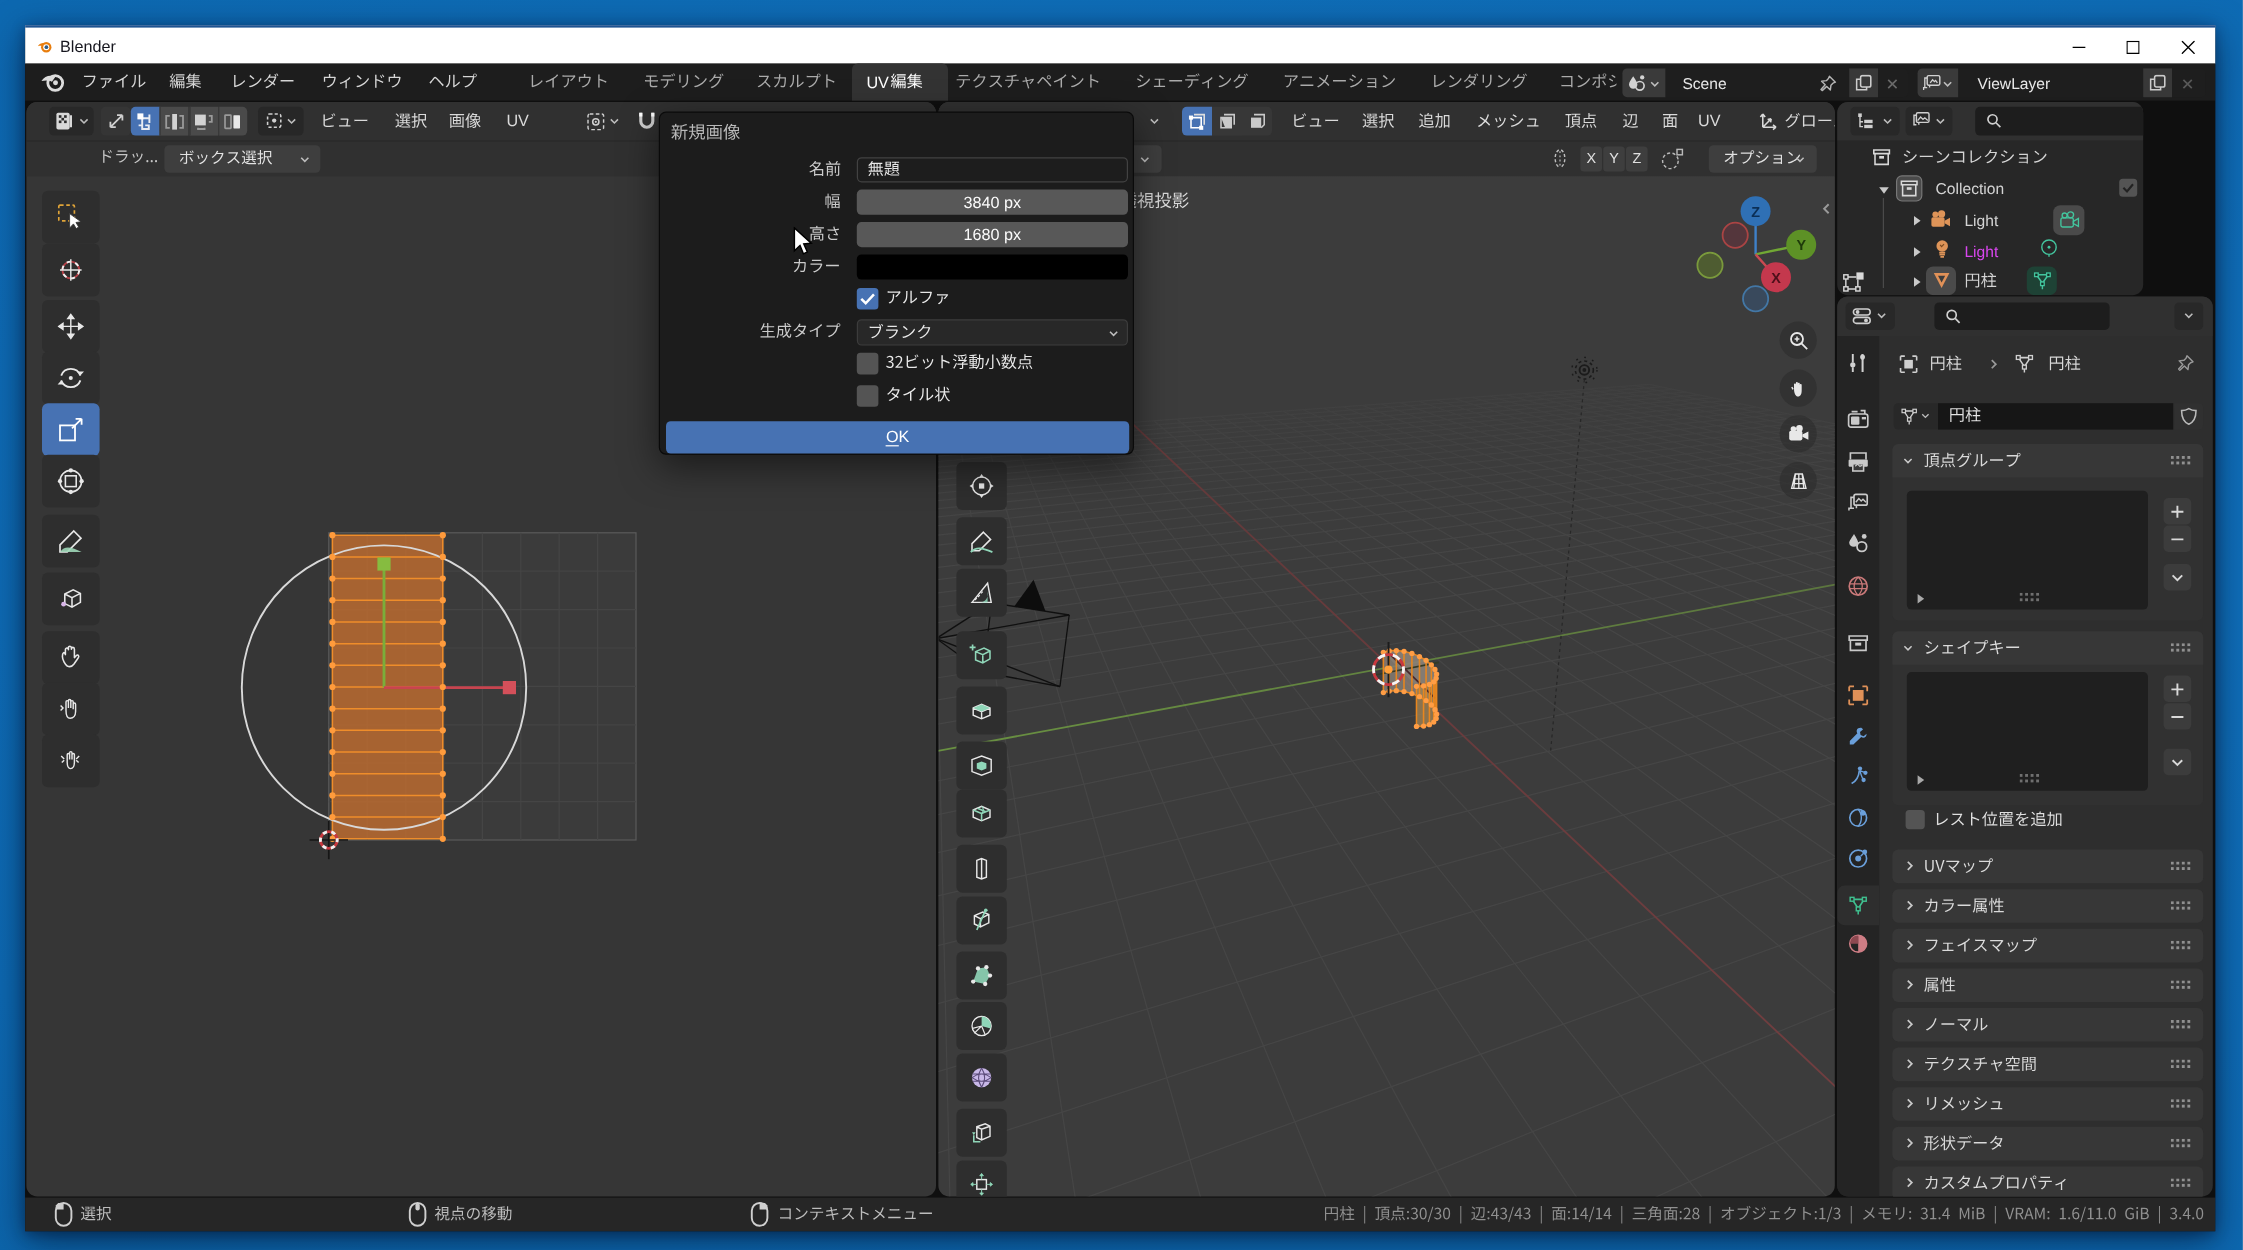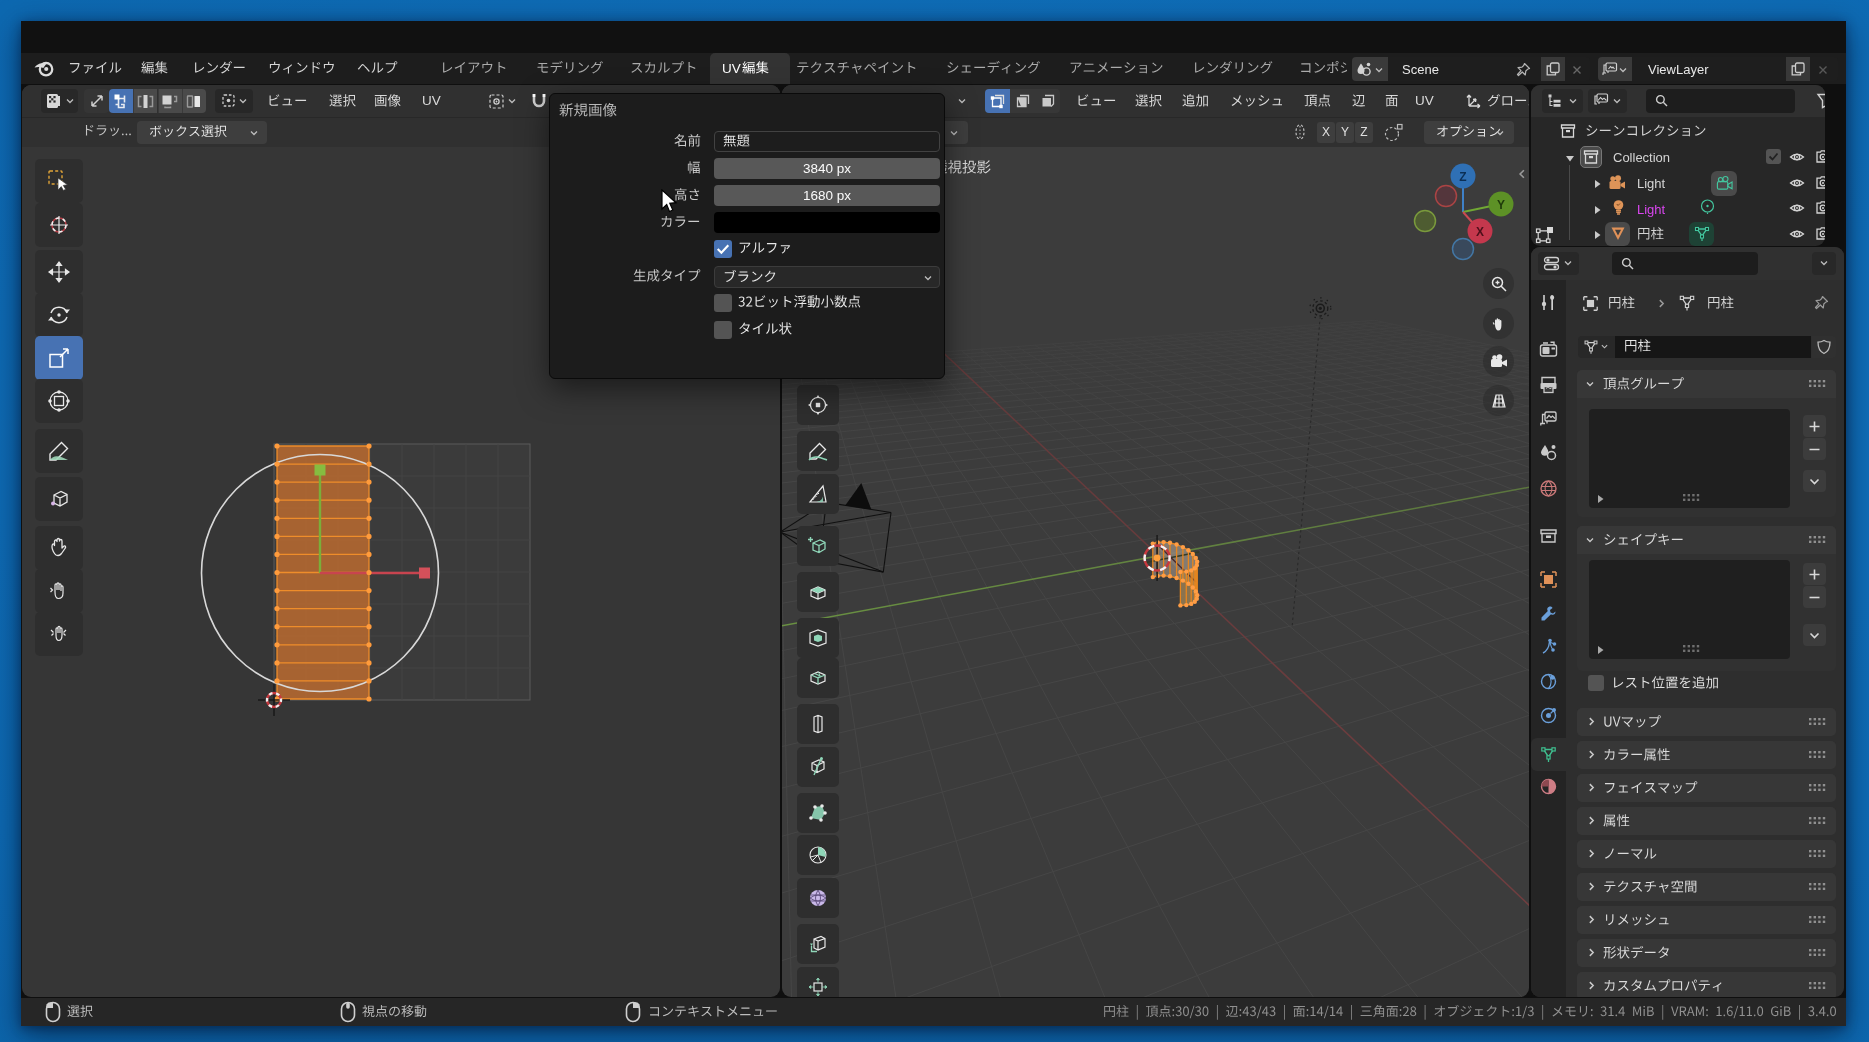--- a/index.html
+++ b/index.html
@@ -5,21 +5,21 @@
 body{background:radial-gradient(140% 120% at 62% 40%, #1173c0 0%, #0d68b0 55%, #0a5a9a 100%);font-family:"Liberation Sans",sans-serif;-webkit-font-smoothing:antialiased}
 .abs{position:absolute}
 #win{position:absolute;left:21px;top:21px;width:1825px;height:1005px;background:#111;box-shadow:0 8px 28px rgba(0,10,30,.55), 0 2px 10px rgba(0,10,40,.35)}
 #title{position:absolute;left:0;top:0;width:100%;height:32px;background:#fff;border-top:2px solid #1f5391;box-sizing:border-box}
 #topbar{position:absolute;left:0;top:32px;width:100%;height:31px;background:#1d1d1d}
 #main{position:absolute;left:0;top:63px;width:100%;height:914px;background:#0f0f0f}
 #status{position:absolute;left:0;top:977px;width:100%;height:28px;background:#262626}
 .area{position:absolute;border-radius:9px;overflow:hidden}
 #uv{left:1px;top:1px;width:758px;height:912px;background:#363636}
 #vp{left:761px;top:1px;width:747px;height:912px;background:#3c3c3c}
-#outl{left:1510px;top:1px;width:294px;height:161px;background:#272727}
+#outl{left:1510px;top:1px;width:255px;height:161px;background:#272727}
 #props{left:1510px;top:163px;width:313px;height:750px;background:#2e2e2e}
 .ehdr{position:absolute;left:0;top:0;width:100%;height:32px;background:#303030}
 .trow{position:absolute;left:0;top:32px;width:100%;height:30px;background:#303030;border-top:1px solid #282828}
 .f13{font-size:13px;color:#d6d6d6}
 .chk{position:absolute;width:17px;height:17px;border-radius:3px;background:#545454}
 .chk.on{background:#4772b3}
 .toolbtn{position:absolute;left:13px;width:48px;height:44px;border-radius:5px;background:#2e2e2e;display:flex;align-items:center;justify-content:center}
 .toolbtn.active{background:#4772b3}
 .vtool{position:absolute;left:15px;width:42px;height:40px;border-radius:5px;background:#2e2e2e;display:flex;align-items:center;justify-content:center}
 .navbtn{position:absolute;width:31px;height:31px;border-radius:50%;background:rgba(40,40,40,.5);display:flex;align-items:center;justify-content:center}
@@ -138,20 +138,38 @@
       <path id="j751f" d="M42 -129H180V-115H42ZM33 -70H173V-56H33ZM11 -5H190V10H11ZM93 -168H108V2H93ZM48 -165 63 -161Q59 -146 53 -131Q47 -117 40 -104Q32 -91 24 -82Q23 -83 20 -85Q18 -86 15 -88Q13 -90 11 -91Q19 -99 26 -111Q33 -123 38 -137Q44 -150 48 -165Z"></path>
       <path id="j6210" d="M34 -93H84V-79H34ZM78 -93H93Q93 -93 93 -92Q93 -91 92 -89Q92 -88 92 -87Q92 -64 91 -50Q91 -36 90 -29Q88 -22 86 -19Q84 -16 81 -15Q78 -14 74 -13Q70 -13 64 -13Q57 -13 50 -14Q50 -17 49 -21Q48 -25 46 -28Q53 -27 59 -27Q65 -27 67 -27Q69 -27 71 -27Q72 -27 73 -29Q75 -31 76 -37Q77 -43 77 -56Q78 -69 78 -91ZM134 -158 143 -167Q150 -164 156 -160Q163 -156 169 -152Q175 -148 179 -144L170 -134Q166 -138 160 -142Q154 -146 147 -150Q141 -155 134 -158ZM163 -104 178 -100Q165 -61 143 -32Q121 -3 90 15Q89 13 87 11Q85 9 83 6Q81 4 79 3Q110 -13 131 -41Q152 -68 163 -104ZM35 -134H190V-119H35ZM26 -134H41V-78Q41 -67 40 -55Q40 -42 37 -29Q35 -17 31 -4Q27 8 20 17Q19 16 16 14Q14 12 11 10Q9 8 7 7Q16 -5 19 -20Q23 -35 24 -50Q26 -65 26 -78ZM109 -168H124Q124 -140 126 -115Q129 -90 133 -69Q137 -48 142 -33Q148 -18 155 -9Q162 -1 169 -1Q174 -1 176 -9Q178 -18 179 -38Q181 -35 185 -33Q189 -31 192 -30Q190 -12 188 -3Q185 7 181 11Q176 15 168 15Q158 15 150 8Q141 1 135 -11Q128 -24 124 -41Q119 -58 115 -78Q112 -98 111 -121Q109 -144 109 -168Z"></path>
       <path id="j7121" d="M51 -168 66 -164Q60 -153 53 -142Q46 -131 37 -122Q29 -113 21 -106Q19 -107 17 -109Q15 -111 12 -113Q10 -115 8 -116Q21 -125 33 -139Q44 -153 51 -168ZM44 -145H182V-131H39ZM11 -98H189V-84H11ZM14 -50H187V-36H14ZM74 -140H88V-43H74ZM39 -140H52V-43H39ZM111 -140H124V-43H111ZM147 -140H161V-43H147ZM69 -23 83 -24Q85 -15 86 -5Q88 5 88 12L73 14Q73 9 73 3Q72 -3 71 -10Q70 -17 69 -23ZM110 -23 124 -25Q127 -19 129 -13Q132 -6 134 0Q136 6 137 11L122 14Q121 7 117 -3Q114 -14 110 -23ZM151 -24 165 -29Q170 -23 175 -16Q180 -8 185 -1Q189 5 192 11L177 16Q175 11 170 4Q166 -3 161 -10Q156 -18 151 -24ZM34 -28 48 -24Q44 -13 38 -2Q32 9 23 16L9 10Q17 4 24 -6Q30 -17 34 -28Z"></path>
       <path id="j984c" d="M35 -123V-108H74V-123ZM35 -149V-134H74V-149ZM21 -160H88V-97H21ZM9 -82H99V-70H9ZM98 -158H189V-147H98ZM49 -78H62V-2L49 -10ZM56 -49H96V-37H56ZM138 -155 152 -153Q149 -145 146 -137Q143 -129 140 -123L129 -126Q132 -132 134 -141Q136 -149 138 -155ZM120 -95V-80H167V-95ZM120 -69V-54H167V-69ZM120 -120V-105H167V-120ZM106 -131H181V-43H106ZM122 -39 135 -36Q129 -27 119 -19Q109 -11 99 -6Q98 -7 97 -9Q95 -11 93 -13Q91 -14 89 -15Q99 -20 108 -26Q117 -32 122 -39ZM23 -59H36Q35 -45 33 -31Q31 -17 27 -4Q23 8 16 17Q15 14 12 11Q9 8 7 7Q13 -0 16 -11Q20 -22 21 -35Q23 -47 23 -59ZM32 -40Q38 -27 46 -19Q55 -11 66 -7Q78 -3 92 -2Q106 -1 123 -1Q126 -1 132 -1Q139 -1 148 -1Q157 -1 166 -1Q175 -1 182 -1Q190 -1 193 -1Q192 1 190 5Q189 9 188 12H174H123Q104 12 88 10Q72 8 60 3Q48 -2 39 -11Q29 -21 23 -36ZM150 -34 161 -40Q167 -36 173 -32Q178 -27 184 -22Q189 -18 192 -14L181 -7Q178 -11 173 -16Q168 -21 162 -25Q156 -30 150 -34Z"></path>
       <path id="j6d6e" d="M74 -98H171V-84H74ZM64 -52H192V-38H64ZM121 -68H136V-2Q136 5 134 8Q133 12 128 13Q123 15 115 15Q107 16 94 16Q94 13 93 9Q91 5 90 2Q96 2 101 2Q107 2 111 2Q115 2 117 2Q119 2 120 1Q121 0 121 -2ZM166 -98H169L173 -98L183 -91Q176 -85 168 -78Q159 -72 150 -67Q141 -61 131 -58Q130 -60 128 -62Q125 -65 123 -66Q131 -70 139 -74Q147 -79 154 -85Q161 -90 166 -95ZM170 -167 181 -155Q170 -152 157 -150Q143 -147 128 -145Q113 -144 98 -142Q83 -141 69 -140Q69 -143 67 -147Q66 -150 65 -153Q79 -154 94 -155Q108 -157 122 -158Q137 -160 149 -162Q161 -165 170 -167ZM71 -131 83 -136Q88 -129 93 -120Q97 -112 99 -105L85 -100Q84 -106 79 -115Q75 -124 71 -131ZM109 -138 122 -142Q126 -135 130 -125Q133 -116 134 -109L120 -105Q119 -112 116 -121Q113 -130 109 -138ZM168 -142 183 -137Q179 -130 175 -123Q170 -116 166 -110Q161 -103 157 -98L146 -103Q150 -108 154 -115Q158 -122 161 -129Q165 -136 168 -142ZM18 -155 26 -166Q33 -164 40 -160Q47 -156 53 -152Q59 -148 63 -145L54 -133Q50 -136 44 -140Q38 -145 31 -149Q25 -153 18 -155ZM8 -101 16 -112Q22 -110 29 -107Q36 -103 42 -99Q49 -96 53 -92L44 -80Q40 -83 34 -87Q28 -91 21 -95Q14 -98 8 -101ZM13 4Q18 -4 24 -15Q30 -26 36 -38Q43 -50 48 -61L59 -52Q55 -42 49 -30Q43 -18 37 -7Q31 4 26 13Z"></path>
       <path id="j5c0f" d="M93 -165H109V-5Q109 3 107 7Q104 11 99 13Q93 15 84 16Q74 16 60 16Q60 14 59 11Q58 8 56 5Q55 3 54 0Q61 1 68 1Q75 1 80 1Q85 1 87 1Q90 0 91 -1Q93 -2 93 -5ZM141 -114 155 -120Q164 -106 172 -90Q180 -74 187 -58Q193 -43 195 -31L179 -24Q177 -36 171 -52Q165 -67 157 -84Q150 -100 141 -114ZM40 -118 57 -115Q54 -101 49 -85Q44 -69 37 -54Q30 -39 21 -28Q19 -29 16 -30Q14 -32 11 -33Q8 -35 6 -36Q15 -46 22 -60Q29 -75 33 -90Q38 -105 40 -118Z"></path>
       <path id="j6570" d="M8 -61H106V-49H8ZM9 -131H105V-119H9ZM45 -79 59 -75Q55 -66 49 -55Q44 -44 38 -34Q33 -24 28 -16L15 -20Q20 -28 25 -38Q30 -48 36 -59Q41 -69 45 -79ZM75 -54 89 -52Q87 -37 81 -26Q76 -15 67 -7Q58 1 45 7Q32 12 15 16Q14 13 12 9Q10 6 8 3Q29 -0 43 -7Q57 -14 64 -26Q72 -37 75 -54ZM88 -164 101 -159Q96 -152 91 -145Q87 -138 83 -133L72 -138Q76 -143 81 -151Q85 -158 88 -164ZM50 -168H64V-76H50ZM17 -159 28 -163Q32 -157 36 -150Q40 -143 41 -137L29 -132Q28 -137 24 -145Q21 -152 17 -159ZM51 -126 61 -120Q56 -111 49 -103Q41 -95 32 -88Q24 -80 15 -76Q14 -78 11 -82Q9 -85 7 -87Q15 -91 24 -97Q32 -103 39 -110Q46 -118 51 -126ZM63 -119Q65 -117 71 -114Q76 -111 82 -107Q88 -103 93 -100Q98 -97 100 -95L92 -84Q89 -87 84 -91Q80 -94 74 -99Q69 -103 64 -107Q59 -110 55 -112ZM121 -131H192V-117H121ZM126 -168 141 -166Q138 -146 133 -128Q127 -110 121 -95Q114 -79 105 -68Q104 -69 102 -71Q99 -73 97 -75Q94 -77 93 -78Q101 -88 108 -103Q114 -117 119 -134Q123 -150 126 -168ZM165 -123 180 -122Q176 -87 166 -61Q157 -35 140 -16Q124 3 99 17Q98 15 97 12Q95 10 93 7Q92 5 90 3Q114 -8 129 -25Q144 -43 153 -67Q161 -91 165 -123ZM129 -119Q133 -91 141 -67Q149 -43 162 -25Q175 -7 194 3Q192 5 190 7Q188 9 186 11Q184 14 183 16Q164 4 150 -15Q137 -35 129 -60Q120 -86 115 -117ZM27 -23 35 -33Q47 -29 59 -23Q71 -17 81 -11Q91 -5 98 0L88 11Q81 5 71 -1Q61 -7 50 -13Q39 -18 27 -23Z"></path>
     </defs>
   </svg>
 <div id="win">
+  <div id="title">
+    <svg class="abs" style="left:9px;top:9px" width="14" height="14" viewBox="0 0 20 20">
+        <path d="M2.2 9.2 C4.5 5.6 8.6 4.4 12.2 6.2 L9.8 9.6 C6.8 8.4 4.6 8.8 2.2 9.2 Z" fill="#e87d0d"></path>
+<circle cx="12.2" cy="10.6" r="6.2" fill="#e87d0d"></circle>
+        <circle cx="12.2" cy="10.6" r="3.6" fill="#fff"></circle>
+        <circle cx="12.4" cy="10.4" r="2.2" fill="#2f5d87"></circle>
+      </svg>
+    <div class="abs" style="left:29px;top:8px;font-size:13.5px;color:#16161e">Blender</div>
+    <svg class="abs" style="left:1706px;top:11px" width="11" height="11" viewBox="0 0 11 11">
+        <path d="M0 5.5h11" stroke="#000" stroke-width="1.1"></path>
+      </svg>
+    <svg class="abs" style="left:1751px;top:11px" width="11" height="11" viewBox="0 0 11 11">
+        <rect x="0.5" y="0.5" width="10" height="10" fill="none" stroke="#000" stroke-width="1.1"></rect>
+      </svg>
+    <svg class="abs" style="left:1797px;top:11px" width="11" height="11" viewBox="0 0 11 11">
+        <path d="M0 0L11 11M11 0L0 11" stroke="#000" stroke-width="1.1"></path>
+      </svg>
+  </div>
   <div id="topbar">
     <svg class="abs" style="left:11px;top:4px" width="23" height="23" viewBox="0 0 20 20">
         <path d="M2.2 9.2 C4.5 5.6 8.6 4.4 12.2 6.2 L9.8 9.6 C6.8 8.4 4.6 8.8 2.2 9.2 Z" fill="#dcdcdc"></path>
 <circle cx="12.2" cy="10.6" r="5.4" fill="none" stroke="#dcdcdc" stroke-width="2"></circle>
         <circle cx="12.4" cy="10.4" r="1.8" fill="#dcdcdc"></circle>
       </svg>
     <div class="abs" style="left:47px;top:8px">
         <svg style="display:block;" width="55" height="16" viewBox="0 -11.5 55 16">
           <g fill="#d6d6d6" transform="scale(0.06750)">
             <use href="#j30d5" x="0"></use>
@@ -2079,15 +2097,16 @@
     <div class="abs" style="left:188px;top:228px">
       <svg style="display:block;" width="55" height="16" viewBox="0 -11.5 55 16">
         <g fill="#e8e8e8" transform="scale(0.06750)">
           <use href="#j30bf" x="0"></use>
           <use href="#j30a4" x="200"></use>
           <use href="#j30eb" x="400"></use>
           <use href="#j72b6" x="600"></use>
         </g>
       </svg>
     </div>
+    <div class="abs" style="left:5px;top:257px;width:386px;height:27px;background:#4772b3;border-radius:4px;text-align:center;line-height:26px;font-size:13.5px;color:#fff"><span style="border-bottom:1px solid #fff">O</span>K</div>
   </div>
 <svg class="abs" style="left:658px;top:189px;z-index:50" width="20" height="26" viewBox="0 0 20 26">
     <path d="M4 1 L4 20 L8.7 15.5 L11.5 22.5 L14.8 21 L11.8 14.3 L18 13.7 Z" fill="#fff" stroke="#000" stroke-width="1.2"></path>
   </svg>
 </body></html>

